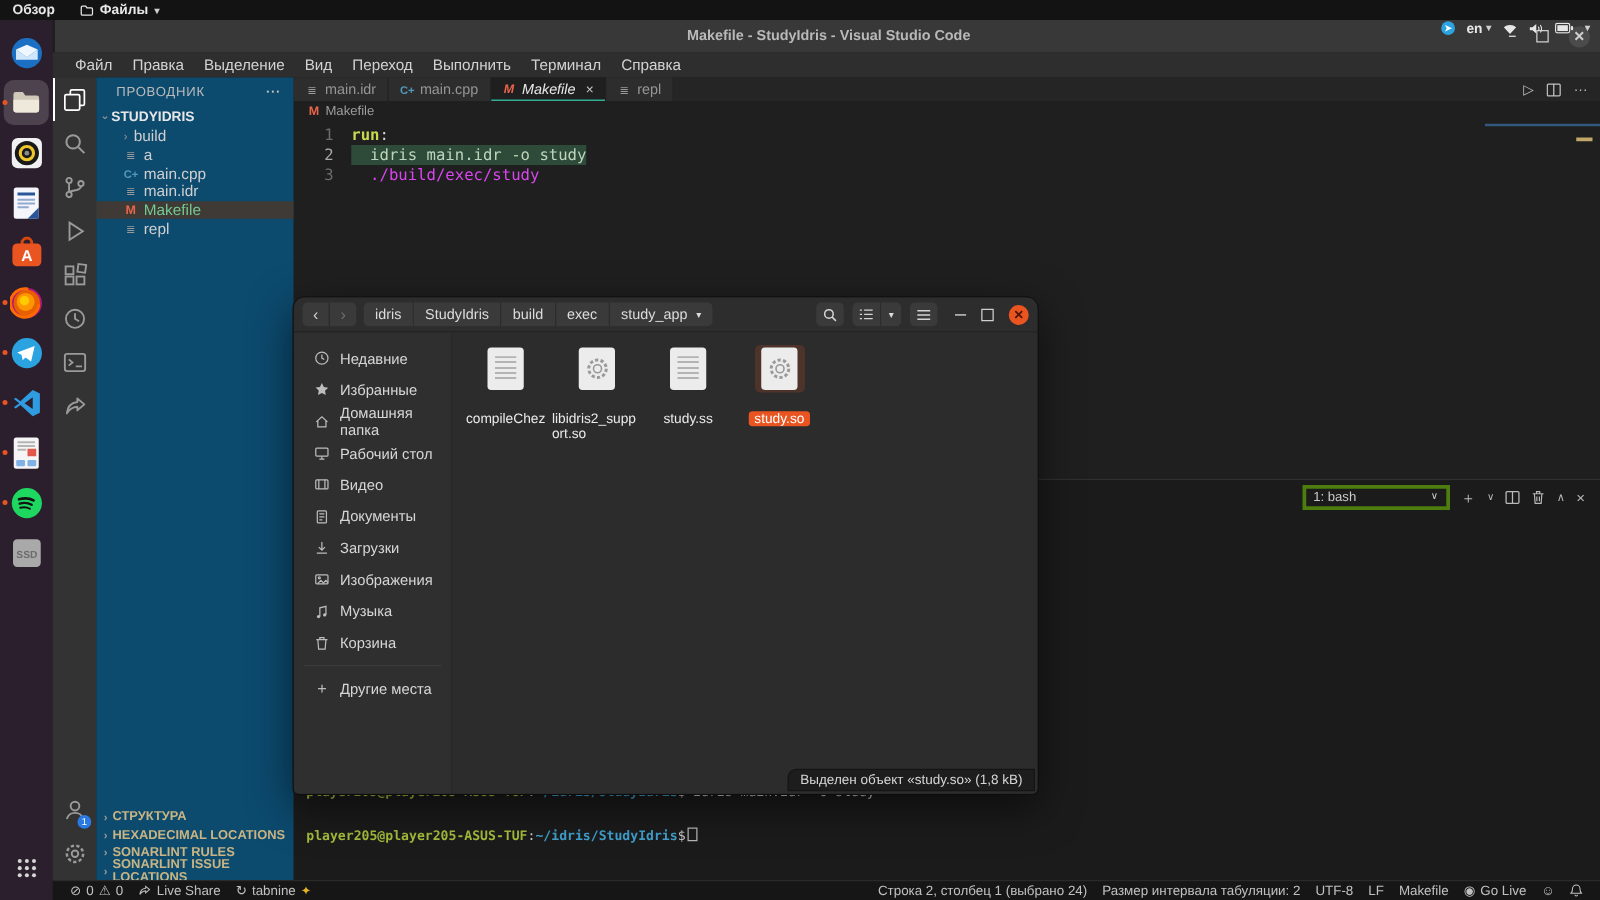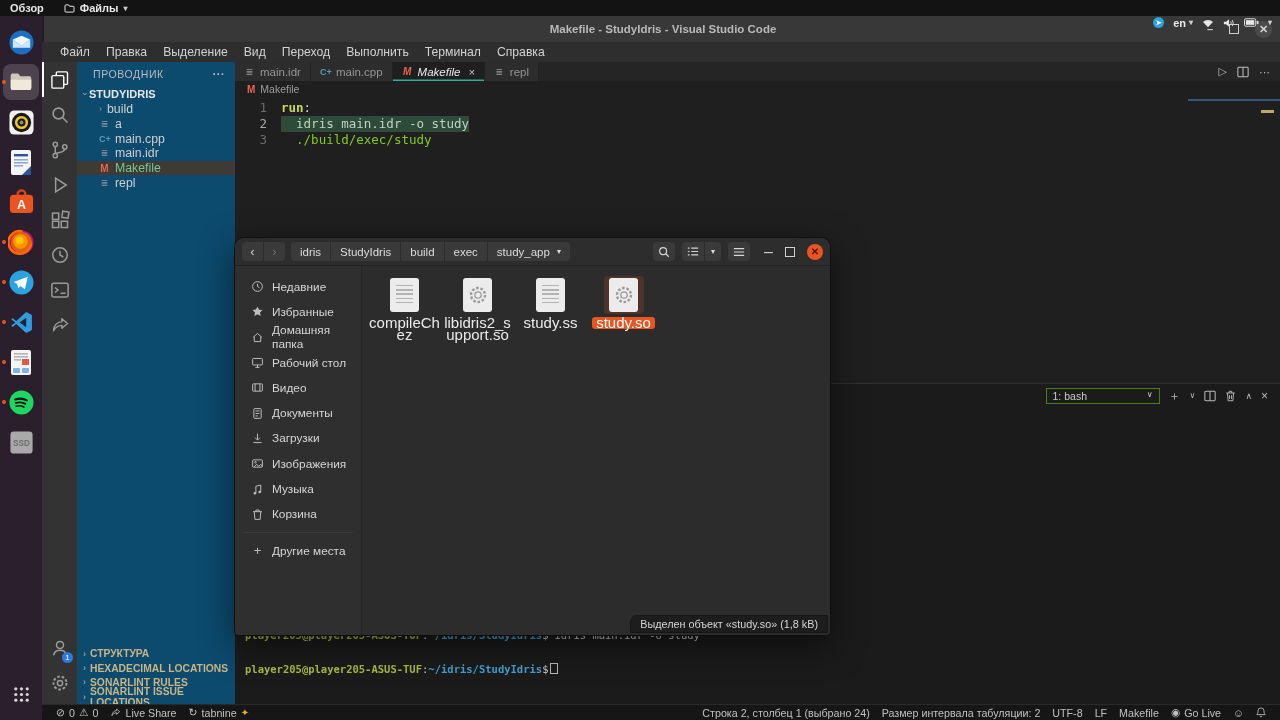--- a/index.html
+++ b/index.html
@@ -60,27 +60,27 @@
   .breadcrumb{height:16px;display:flex;align-items:center;gap:5px;padding-left:12px;font-size:10.5px;color:#9d9d9d;background:#1f1f1f;}
   .m-ic{color:#e8654a;font-weight:700;font-size:10px;}
 
   .editor{flex:1;position:relative;background:#1f1f1f;font-family:"DejaVu Sans Mono",monospace;}
   .code{position:absolute;left:0;top:3px;}
   .cline{display:flex;height:16px;line-height:16px;font-size:12.5px;white-space:pre;}
   .lnum{width:46px;text-align:right;padding-right:14px;color:#6b6b6b;box-sizing:border-box;}
   .kw{color:#c9d94e;font-weight:700;}
   .pn{color:#d4d4d4;}
   .sel2{background:#2e4a38;color:#bdd5bd;}
-  .ctext{color:#84cc16;}
+  .ctext{color:#d946ef;}
   .mm-line{position:absolute;right:0;top:2px;width:92px;height:2px;background:#33587e;}
   .mm-mark{position:absolute;right:6px;top:13px;width:13px;height:3px;background:#c0a868;}
 
   .panel{height:320px;background:#1b1b1b;border-top:1px solid #303030;position:relative;font-family:"DejaVu Sans Mono",monospace;}
   .term-hdr{position:absolute;top:4px;right:12px;display:flex;align-items:center;gap:9px;color:#b9b9b9;font-family:"Liberation Sans",sans-serif;}
-  .term-sel{width:100px;border:1px solid #4d7c0f;font-size:10.5px;color:#cccccc;padding:1px 6px;display:flex;}
+  .term-sel{width:100px;border:3px solid #4d7c0f;font-size:10.5px;color:#cccccc;padding:1px 6px;display:flex;}
   .term-sel .dd{margin-left:auto;font-size:8px;}
   .thico{font-size:12px;line-height:1;}
   .term-out{position:absolute;left:10px;bottom:6px;font-size:10.5px;line-height:11.2px;color:#cccccc;white-space:pre;}
   .tp-user{color:#a6bd3b;font-weight:700;}
   .tp-path{color:#41a0cf;font-weight:700;}
   .cursor{display:inline-block;width:6px;height:9px;border:1px solid #b9b9b9;vertical-align:-1px;margin-left:2px;}
 
   .vs-status{left:0;bottom:0;width:100%;height:16px;background:#161616;border-top:1px solid #2a2a2a;display:flex;align-items:center;color:#c0c0c0;font-size:10.7px;padding:0 8px;box-sizing:border-box;z-index:2;}
   .st-item{display:flex;align-items:center;gap:4px;padding:0 6px;}
   .st-right{margin-left:auto;display:flex;align-items:center;}
@@ -112,21 +112,21 @@
   .f-side{width:127px;background:#2f2f2f;border-right:1px solid #262626;padding-top:8px;box-sizing:border-box;color:#d6d6d6;}
   .f-sitem{height:25.3px;display:flex;align-items:center;gap:8px;padding-left:16px;font-size:11.8px;}
   .f-sep{height:1px;background:#3a3a3a;margin:5px 8px;}
   .f-content{flex:1;background:#2c2c2c;position:relative;padding:10px 0 0 6px;box-sizing:border-box;}
   .f-grid{display:flex;align-items:flex-start;}
   .f-file{width:73px;display:flex;flex-direction:column;align-items:center;}
   .f-ico{width:40px;height:38px;display:flex;align-items:center;justify-content:center;border-radius:4px;}
   .f-ico-sel{background:rgba(233,84,32,.18);}
   .doc{width:29px;height:34px;background:#ececec;border-radius:3px;display:flex;align-items:center;justify-content:center;}
   .doc-lines{width:17px;height:20px;background:repeating-linear-gradient(#b3b3b3 0 1.5px,transparent 1.5px 4.2px);}
-  .f-name{margin-top:3px;font-size:15px;line-height:12px;color:#eaeaea;text-align:center;max-width:72px;overflow-wrap:anywhere;}
+  .f-name{margin-top:15px;font-size:11px;line-height:12px;color:#eaeaea;max-width:72px;overflow-wrap:anywhere;}
   .f-name-sel{background:#e95420;color:#fff;border-radius:3px;padding:0 4px;overflow-wrap:normal;}
   .f-status{position:absolute;right:2px;bottom:2px;background:#1d1d1d;border:1px solid #151515;border-radius:7px 0 0 0;padding:2px 9px;font-size:10.8px;color:#d6d6d6;}
 </style>
 </head>
 <body>
 
 <div class="screen">
 
   <div class="abs topbar">
     <div class="tb-item">

